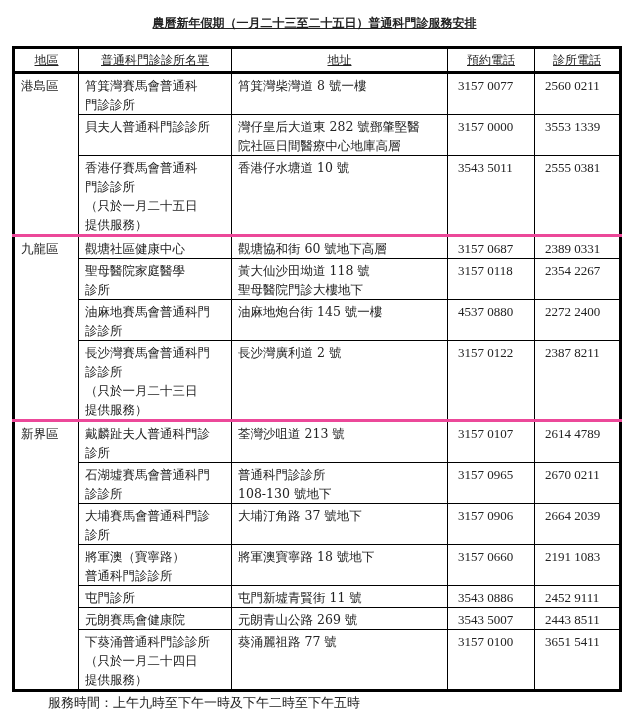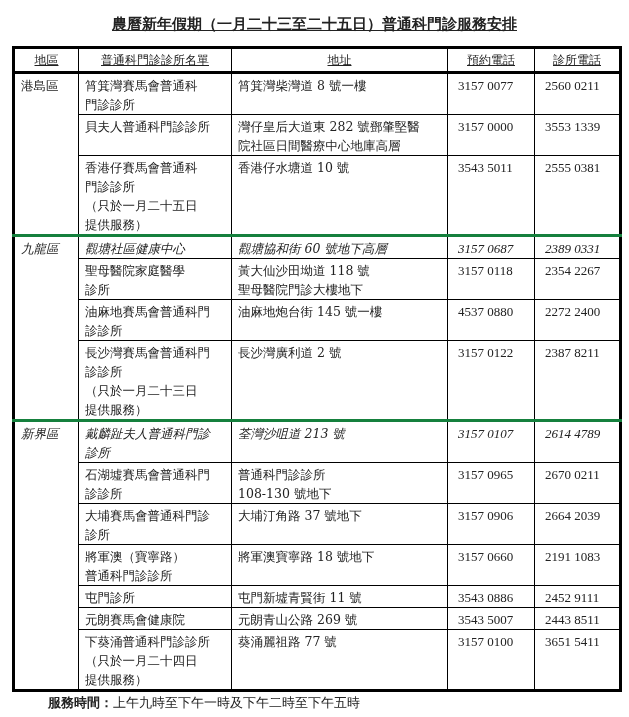--- a/index.html
+++ b/index.html
@@ -1,27 +1,27 @@
 <!DOCTYPE html>
 <html><head>
 <meta charset="utf-8">
 <style>
   html,body{margin:0;padding:0;background:#fff;}
   body{width:629px;height:717px;position:relative;overflow:hidden;font-family:"DejaVu Serif","Liberation Serif",serif;color:#222;}
-  .title{position:absolute;top:15px;left:0;width:629px;text-align:center;font-family:"DejaVu Sans","Liberation Sans",sans-serif;font-weight:bold;font-size:15px;text-decoration:underline;letter-spacing:0px;}
+  .title{position:absolute;top:15px;left:0;width:629px;text-align:center;font-family:"DejaVu Sans","Liberation Sans",sans-serif;font-weight:bold;font-size:12px;text-decoration:underline;letter-spacing:0px;}
   table{position:absolute;top:46px;left:12px;width:607px;border-collapse:collapse;border:3px solid #000;table-layout:fixed;}
   th,td{border:1px solid #000;font-size:12.5px;line-height:19px;vertical-align:top;padding:2px 6px 0 6px;font-weight:normal;}
   th{text-decoration:underline;text-align:center;font-size:12px;height:22px;vertical-align:middle;padding:0;border-bottom:3px solid #000;}
   td.region{font-size:12.5px;}
-  tr.group-start td{border-top:3px solid #15803d;font-style:italic;}
+  tr.group-start td{border-top:3px solid #ec4899;}
   tr.first-group td{border-top:none;}
   td.num{font-family:"Liberation Serif","DejaVu Serif",serif;font-size:13px;padding-left:10px;}
   .line{display:block;}
   .footer{position:absolute;top:694px;left:48px;font-size:13px;font-family:"DejaVu Sans","Liberation Sans",sans-serif;}
-  .footer b{font-weight:bold;margin-top:36px;}
+  .footer b{font-weight:normal;margin-top:36px;}
 </style>
 </head>
 <body>
 
 <div class="title">農曆新年假期（一月二十三至二十五日）普通科門診服務安排</div>
 
 <table>
   <colgroup>
     <col style="width:65px">
       <col style="width:153px">

